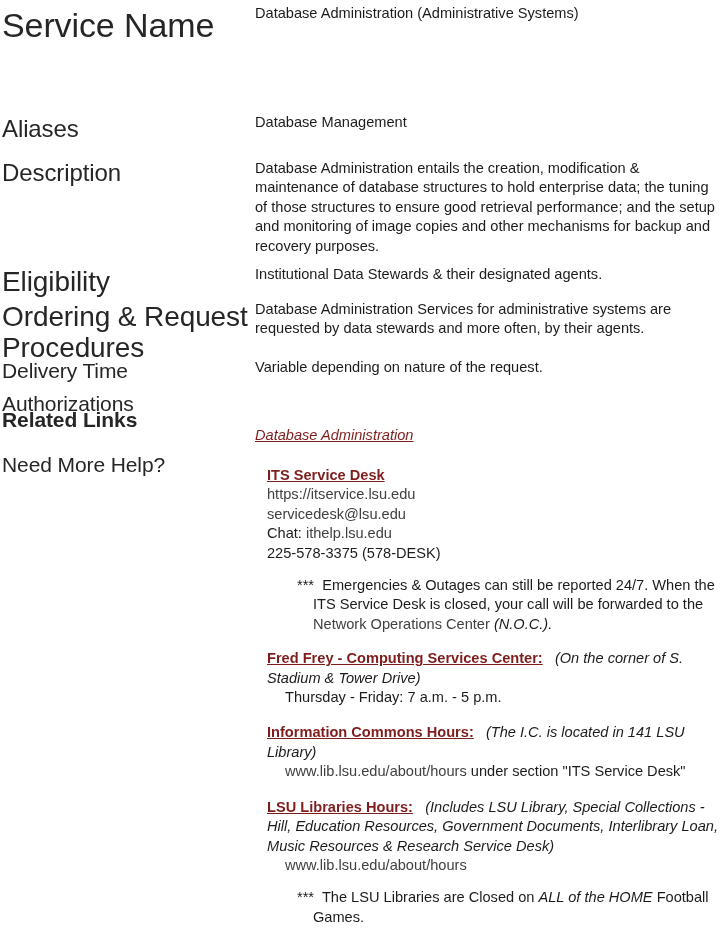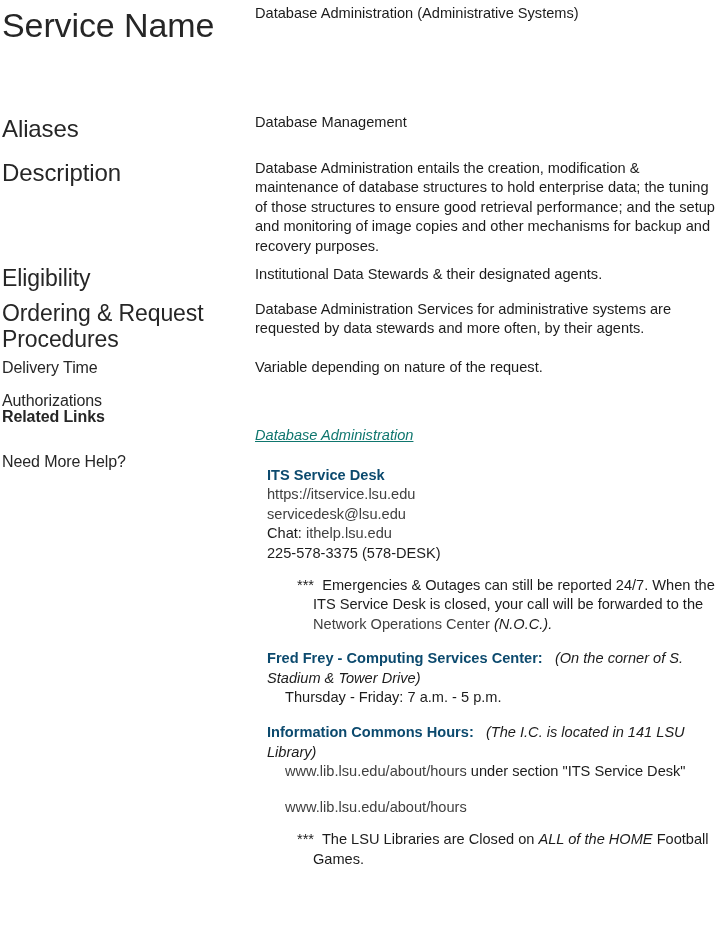--- a/index.html
+++ b/index.html
@@ -28,46 +28,47 @@
     position: absolute;
     left: 2px;
     width: 250px;
     color: #262626;
     font-weight: 400;
     line-height: 1.12;
     letter-spacing: -0.1px;
   }
   .lbl-xl   { font-size: 34px; }
   .lbl-lg   { font-size: 24px; }
-  .lbl-md   { font-size: 23px; }
-  .lbl-sm   { font-size: 16px; }
+  .lbl-md   { font-size: 28px; }
+  .lbl-sm   { font-size: 21px; }
 
   
   .content {
     position: absolute;
     left: 255px;
     width: 466px;
     font-size: 14.6px;
     line-height: 1.33;
     color: #1c1c1c;
   }
   .content p { margin: 0; }
 
   a, .link {
     color: #404040;
     text-decoration: none;
   }
   .link-blue {
-    color: #0f766e;
+    color: #7f1d1d;
     font-style: italic;
     text-decoration: underline;
   }
   .hdr {
     font-weight: bold;
-    color: #0c4a6e;
+    text-decoration: underline;
+    color: #7f1d1d;
   }
   .ital { font-style: italic; text-align: center; }
   .indent1 { padding-left: 12px; }
   .hang { text-indent: -16px; padding-left: 46px; }
 </style>
 </head>
 <body>
 
 <div class="page">
 
@@ -122,19 +123,20 @@
       <p><span class="hdr">Fred Frey - Computing Services Center:</span> &nbsp;&nbsp;<span class="ital">(On the corner of S. Stadium &amp; Tower Drive)</span></p>
       <p style="padding-left:18px;">Thursday - Friday: 7 a.m. - 5 p.m.</p>
     </div>
 
     <div class="indent1" style="margin-top:16px;">
       <p><span class="hdr">Information Commons Hours:</span> &nbsp;&nbsp;<span class="ital">(The I.C. is located in 141 LSU Library)</span></p>
       <p style="padding-left:18px;"><a href="#">www.lib.lsu.edu/about/hours</a> <span>under section "ITS Service Desk"</span></p>
     </div>
 
     <div class="indent1" style="margin-top:16px;">
+      <p><span class="hdr">LSU Libraries Hours:</span> &nbsp;&nbsp;<span class="ital">(Includes LSU Library, Special Collections - Hill, Education Resources, Government Documents, Interlibrary Loan, Music Resources &amp; Research Service Desk)</span></p>
       <p style="padding-left:18px;"><a href="#">www.lib.lsu.edu/about/hours</a></p>
       <p class="hang" style="margin-top:13px;"><span>***</span>&nbsp; <span>The LSU Libraries are Closed on</span> <span class="ital">ALL of the HOME</span> <span>Football Games.</span></p>
     </div>
 
   </div>
 
 </div>
 
 </body></html>

